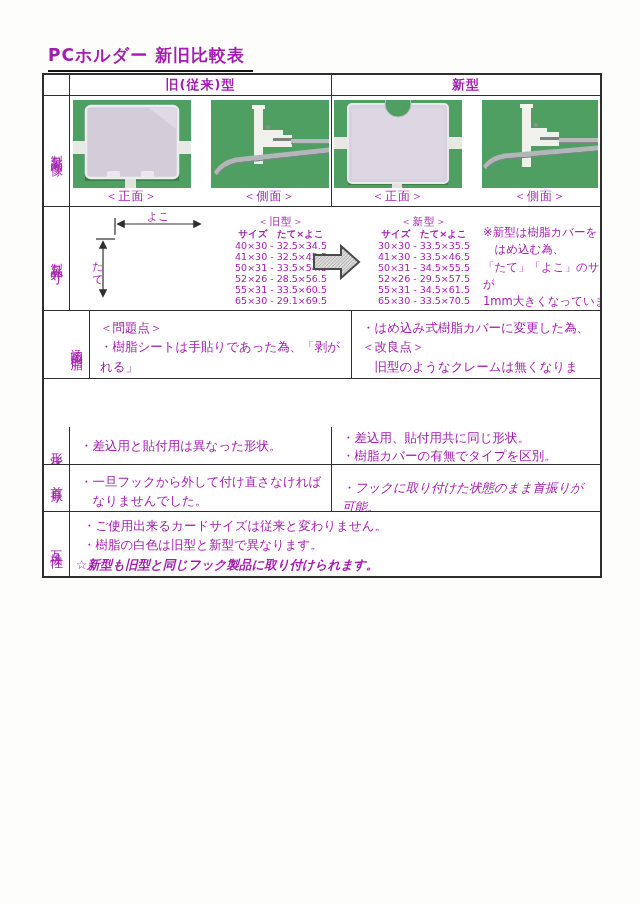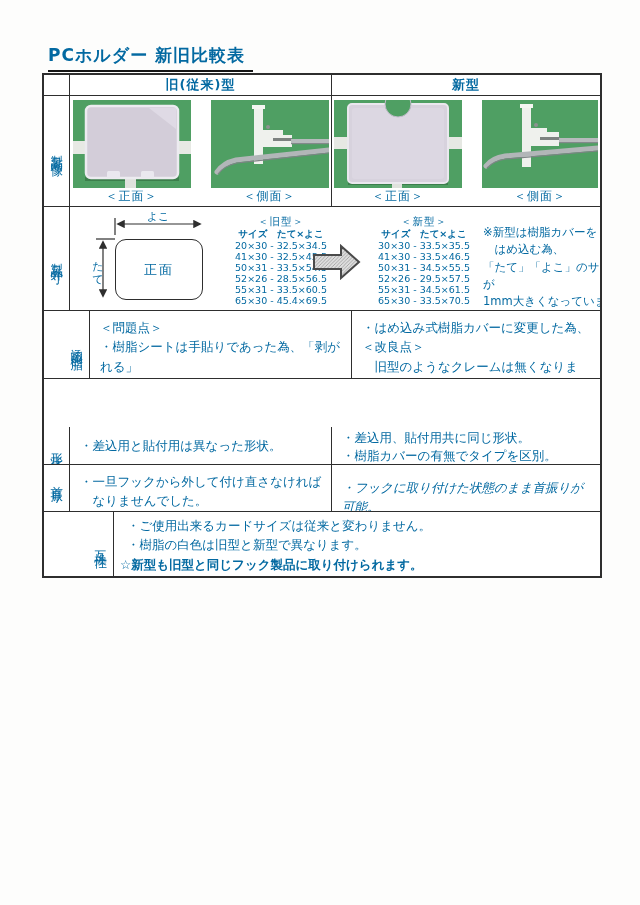--- a/index.html
+++ b/index.html
@@ -1,23 +1,23 @@
 <!DOCTYPE html>
 <html><head>
 <meta charset="utf-8">
 <style>
   html,body{margin:0;padding:0;background:#ffffff;}
   .page{position:relative;width:640px;height:905px;background:#fdfdfc;overflow:hidden;
-        font-family:"DejaVu Sans","Liberation Sans",sans-serif;color:#0369a1;}
+        font-family:"DejaVu Sans","Liberation Sans",sans-serif;color:#a21caf;}
   .title{position:absolute;left:48px;top:44px;margin:0;font-size:17px;font-weight:bold;
          letter-spacing:1px;border-bottom:2px solid #151515;padding:0 8px 3px 0;}
   
   .tbl{position:absolute;left:42px;top:73px;width:556px;border:2px solid #2e2e2e;background:#fff;}
   .trow{display:flex;border-bottom:1px solid #2e2e2e;}
-  .trow:last-child{border-bottom:none;margin-left:44px;}
+  .trow:last-child{border-bottom:none;}
   .cell{box-sizing:border-box;border-right:1px solid #2e2e2e;position:relative;overflow:hidden;}
   .cell:last-child{border-right:none;}
   .lab{width:26px;display:flex;align-items:center;justify-content:center;flex:none;}
   .vlabel{writing-mode:vertical-rl;text-orientation:upright;font-size:12.5px;letter-spacing:3px;line-height:1;}
   .oldc{width:262px;flex:none;}
   .newc{flex:1;}
   .spanc{flex:1;}
   .r1{height:20px;} .r2{height:110px;} .r3{height:103px;} .r4{height:67px;padding-left:20px;}
   .r5{height:37px;margin-top:48px;} .r6{height:46px;} .r7{height:64px;}
   .head{display:flex;align-items:center;justify-content:center;font-size:13px;font-weight:600;letter-spacing:1px;}
@@ -37,21 +37,21 @@
   .sizecol .sz-head{font-weight:600;margin-bottom:1px;}
   .oldsizes{left:148px;} .newsizes{left:291px;}
   .bigarrow{position:absolute;left:243px;top:37px;}
   .dimnote{position:absolute;left:413px;top:17px;width:142px;font-size:11.5px;line-height:1.5;}
   
   .para{padding:7px 8px 0 10px;font-size:12.5px;line-height:1.55;}
   .r5 .para{padding-top:2px;line-height:1.4;}
   .r5 .oldc .para{padding-top:10px;}
   .r6 .newc .para{padding-top:13px;font-style:italic;}
   .r7 .para{padding-top:4px;padding-left:13px;}
-  .hl{font-weight:bold;margin-left:-7px;}
+  .hl{font-weight:bold;margin-left:-7px;font-style:italic;}
 </style>
 </head>
 <body>
 
 <div class="page">
 
   <h1 class="title">PCホルダー 新旧比較表</h1>
 
   <div class="tbl">
 
@@ -139,34 +139,31 @@
                 <path d="M0,0 L10,5 L0,10 z" fill="#2e2e2e"></path>
               </marker>
             </defs>
             <line x1="28" y1="9" x2="110" y2="9" stroke="#2e2e2e" stroke-width="1.2" marker-start="url(#ah)" marker-end="url(#ah)"></line>
             <polyline points="25,3 25,20" fill="none" stroke="#2e2e2e" stroke-width="1.2"></polyline>
             <line x1="13" y1="27" x2="13" y2="81" stroke="#2e2e2e" stroke-width="1.2" marker-start="url(#ah)" marker-end="url(#ah)"></line>
             <polyline points="6,24 25,24" fill="none" stroke="#2e2e2e" stroke-width="1.2"></polyline>
           </svg>
           <span class="dg-yoko">よこ</span>
           <span class="dg-tate">たて</span>
-          <div class="dg-rect">
-            <span>正面</span>
-          </div>
         </div>
 
         <div class="sizecol oldsizes">
           <div class="sz-title">＜旧型＞</div>
           <div class="sz-head">サイズ　たて×よこ</div>
-          <div>20×30 - 32.5×34.5</div>
+          <div>40×30 - 32.5×34.5</div>
           <div>41×30 - 32.5×45.5</div>
           <div>50×31 - 33.5×54.5</div>
           <div>52×26 - 28.5×56.5</div>
           <div>55×31 - 33.5×60.5</div>
-          <div>65×30 - 45.4×69.5</div>
+          <div>65×30 - 29.1×69.5</div>
         </div>
 
         <svg class="bigarrow" width="48" height="36" viewBox="0 0 48 36">
           <defs>
             <pattern id="hatch" width="3.5" height="3.5" patternUnits="userSpaceOnUse">
               <rect width="3.5" height="3.5" fill="#dedede"></rect>
               <path d="M0,3.5 L3.5,0" stroke="#9a9a9a" stroke-width="0.8"></path>
             </pattern>
           </defs>
           <polygon points="1,11 28,11 28,2 46,18 28,34 28,25 1,25" fill="url(#hatch)" stroke="#4a4a4a" stroke-width="2"></polygon>

